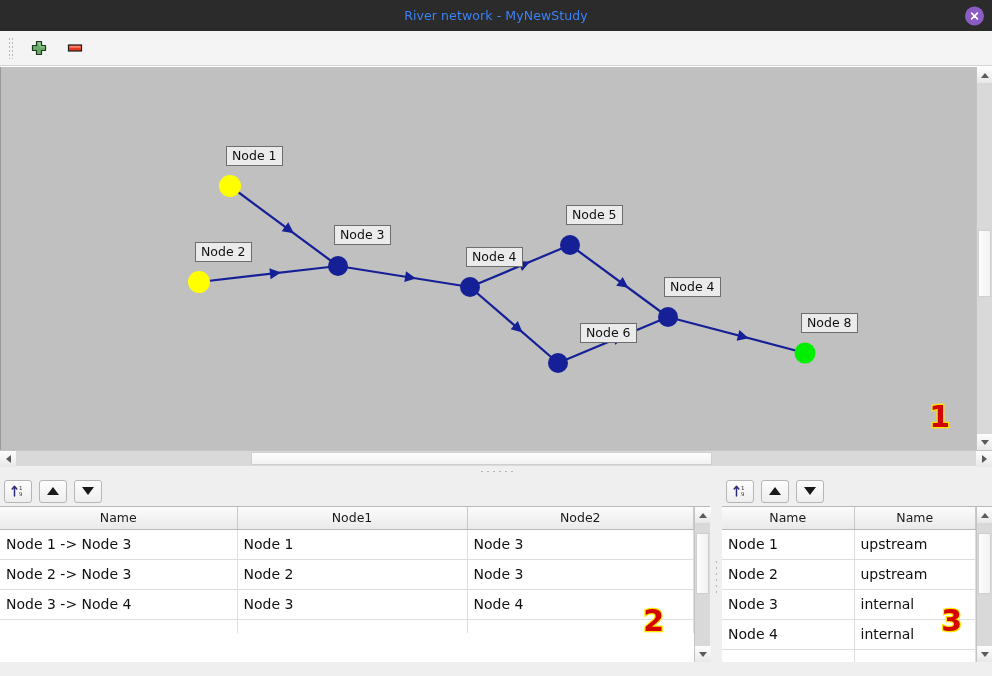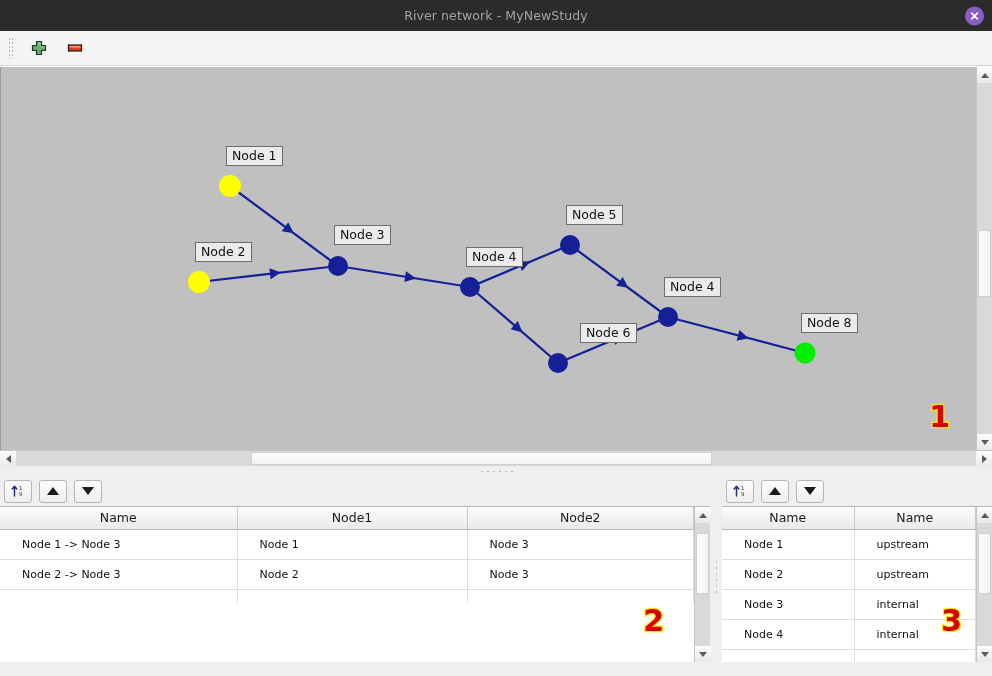--- a/index.html
+++ b/index.html
@@ -19,21 +19,21 @@
   
   .titlebar {
     height: 31px; min-height: 31px;
     background: #2b2b2b;
     color: #e8e8e8;
     display: flex; align-items: center; justify-content: center;
     position: relative;
     font-size: 12.5px;
     letter-spacing: .1px;
   }
-  .titlebar .title { font-weight: normal; color: #a3a3a3; }
+  .titlebar .title { font-weight: normal; color: #3b82f6; }
   .close-btn {
     position: absolute; right: 8px; top: 50%; transform: translateY(-50%);
     width: 19px; height: 19px; border-radius: 50%;
     background: #8a5cc4;
     display: flex; align-items: center; justify-content: center;
     cursor: pointer;
   }
   .close-btn svg { display: block; }
 
   
@@ -186,24 +186,24 @@
     border-bottom: 1px solid #b9b9b9;
     font-weight: normal;
     font-size: 12.5px;
     color: #1a1a1a;
     height: 22px;
     text-align: center;
   }
   table.grid td {
     border-right: 1px solid #dedede;
     border-bottom: 1px solid #dedede;
-    font-size: 11px;
+    font-size: 14px;
     color: #111;
     height: 30px;
-    padding-left: 22px;
+    padding-left: 6px;
     background: #fff;
     overflow: hidden; white-space: nowrap; text-overflow: ellipsis;
   }
   table.grid tr.filler td { height: 14px; border-bottom: none; }
   .annot-inline {
     position: absolute;
     right: 30px; top: 50%; transform: translateY(-55%);
     font-size: 30px; font-weight: bold;
     color: #d50000;
     -webkit-text-stroke: 2.5px #ffe500;
@@ -344,20 +344,25 @@
                 <tr>
                   <td>Node 1 -&gt; Node 3</td>
                   <td>Node 1</td>
                   <td>Node 3</td>
                 </tr>
                 <tr>
                   <td>Node 2 -&gt; Node 3</td>
                   <td>Node 2</td>
                   <td>Node 3</td>
                 </tr>
+                <tr>
+                  <td>Node 3 -&gt; Node 4</td>
+                  <td>Node 3</td>
+                  <td>Node 4</td>
+                </tr>
                 <tr class="filler">
                   <td></td>
                   <td></td>
                   <td></td>
                 </tr>
               </tbody>
             </table>
           <div class="annot-inline" style="top:115px;">2</div>
         </div>
         <div class="vscroll">

